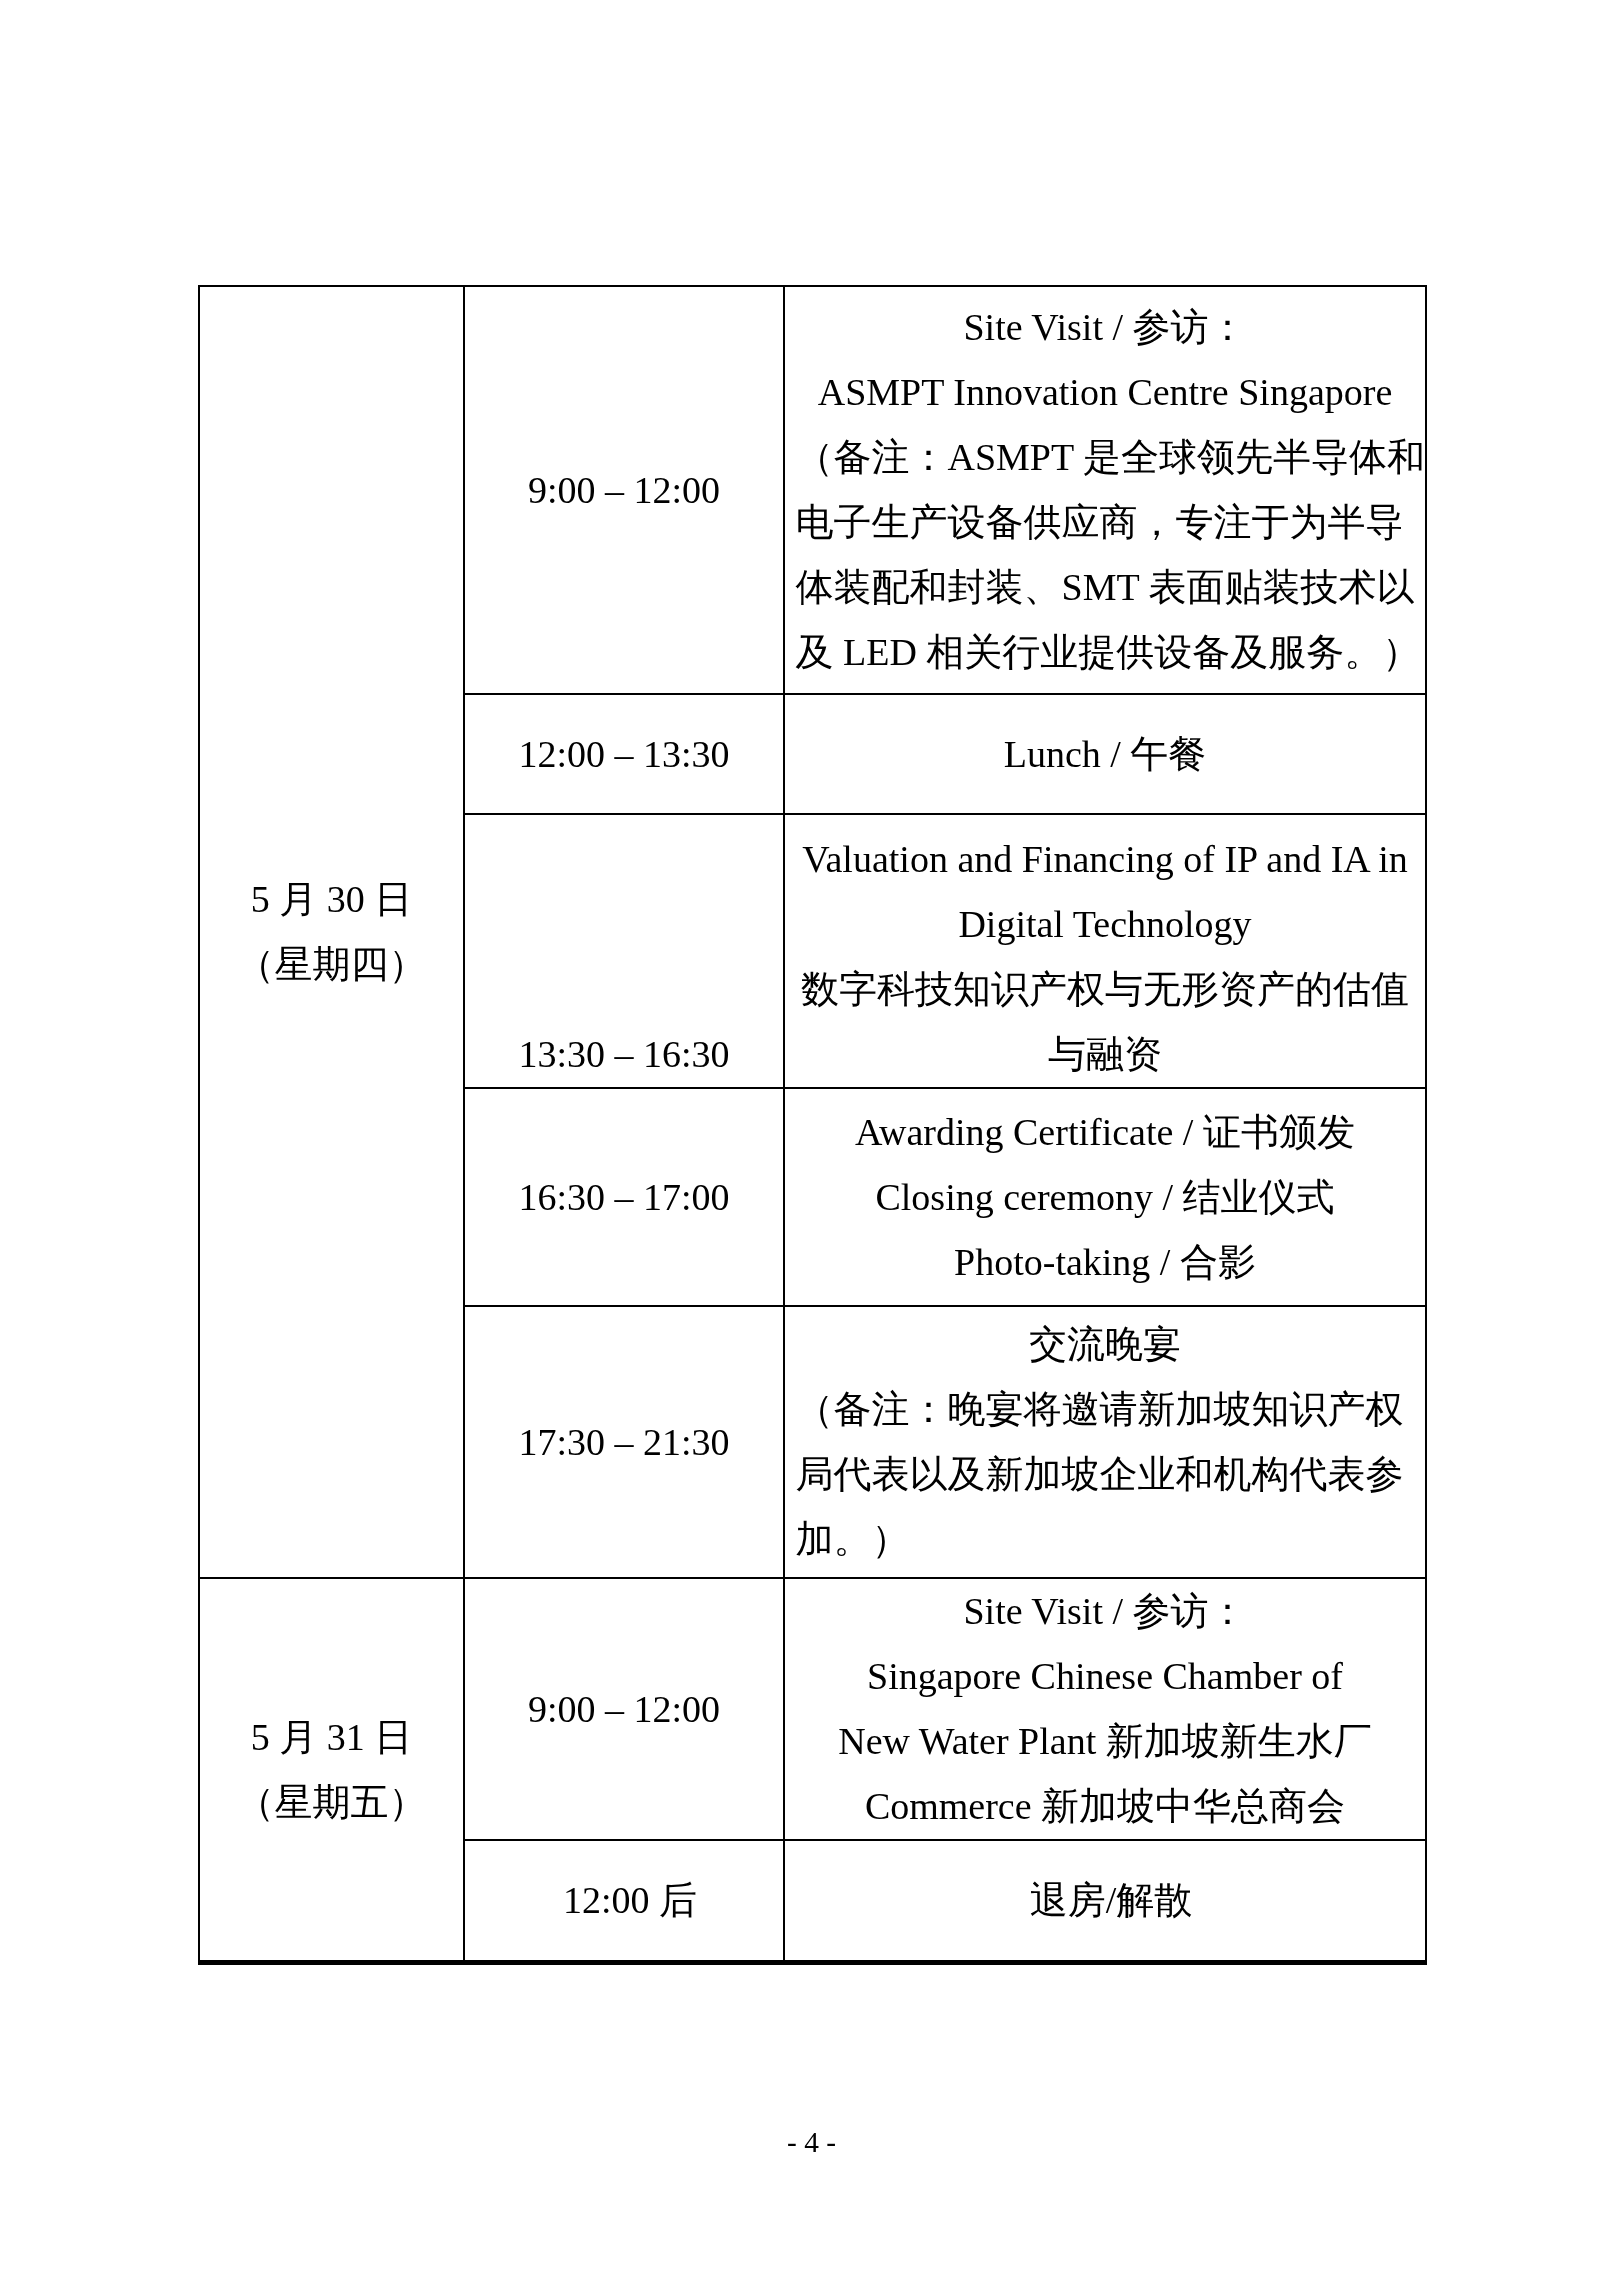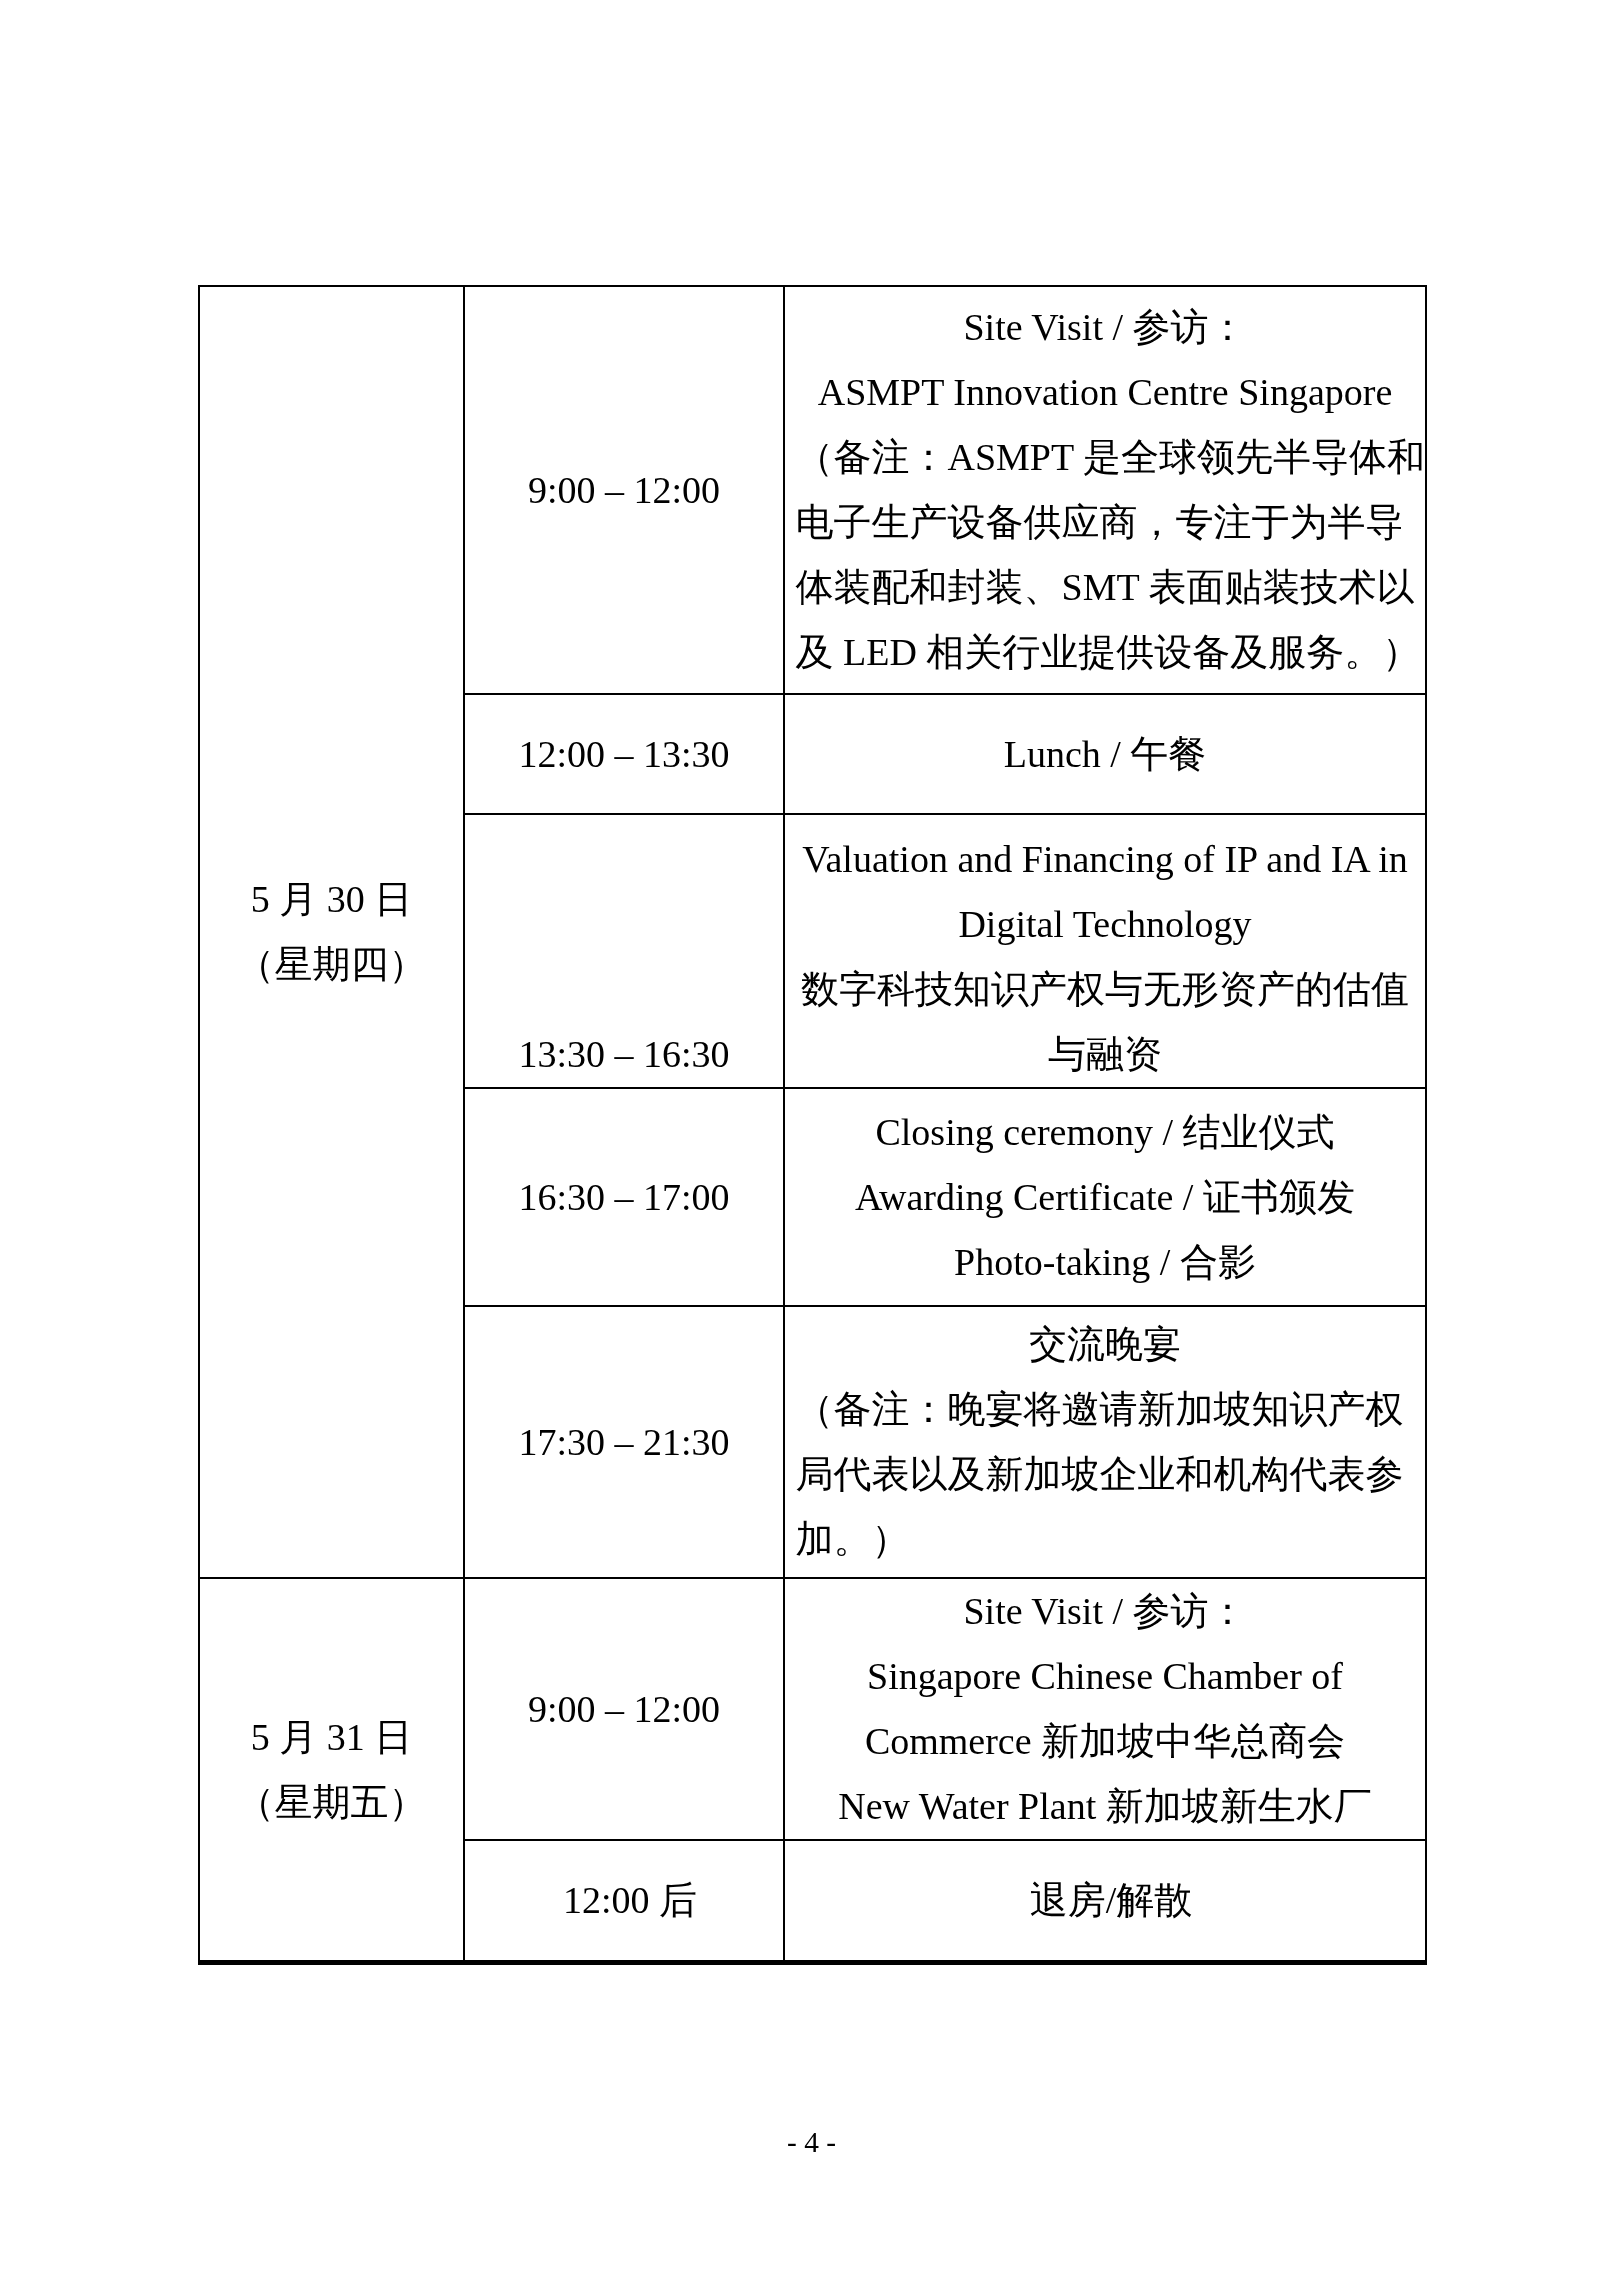--- a/index.html
+++ b/index.html
@@ -101,44 +101,44 @@
     <div class="cell time col2 r3 bR bB">13:30 – 16:30</div>
     <div class="cell col3 r3 bB">
       <div class="line c">Valuation and Financing of IP and IA in</div>
       <div class="line c">Digital Technology</div>
       <div class="line c">数字科技知识产权与无形资产的估值</div>
       <div class="line c">与融资</div>
     </div>
 
     <div class="cell time col2 r4 bR bB">16:30 – 17:00</div>
     <div class="cell col3 r4 bB">
+      <div class="line c">Awarding Certificate /  证书颁发</div>
       <div class="line c">Closing ceremony /  结业仪式</div>
-      <div class="line c">Awarding Certificate /  证书颁发</div>
       <div class="line c">Photo-taking /  合影</div>
     </div>
 
     <div class="cell time col2 r5 bR bB">17:30 – 21:30</div>
     <div class="cell col3 r5 bB">
       <div class="line c">交流晚宴</div>
       <div class="line l">（备注：晚宴将邀请新加坡知识产权</div>
       <div class="line l">局代表以及新加坡企业和机构代表参</div>
       <div class="line l">加。）</div>
     </div>
 
     <div class="cell date-g2 bR">
       <div class="line c">5 月 31 日</div>
       <div class="line c">（星期五）</div>
     </div>
 
     <div class="cell time col2 r6 bR bB">9:00 – 12:00</div>
     <div class="cell col3 r6 bB">
       <div class="line c">Site Visit /  参访：</div>
       <div class="line c">Singapore Chinese Chamber of</div>
+      <div class="line c">New Water Plant  新加坡新生水厂</div>
       <div class="line c">Commerce  新加坡中华总商会</div>
-      <div class="line c">New Water Plant  新加坡新生水厂</div>
     </div>
 
     <div class="cell time col2 r7 bR">12:00 后</div>
     <div class="cell col3 r7">
       <div class="line c">退房/解散</div>
     </div>
 
   </div>
 
   <div class="pagenum">- 4 -</div>

